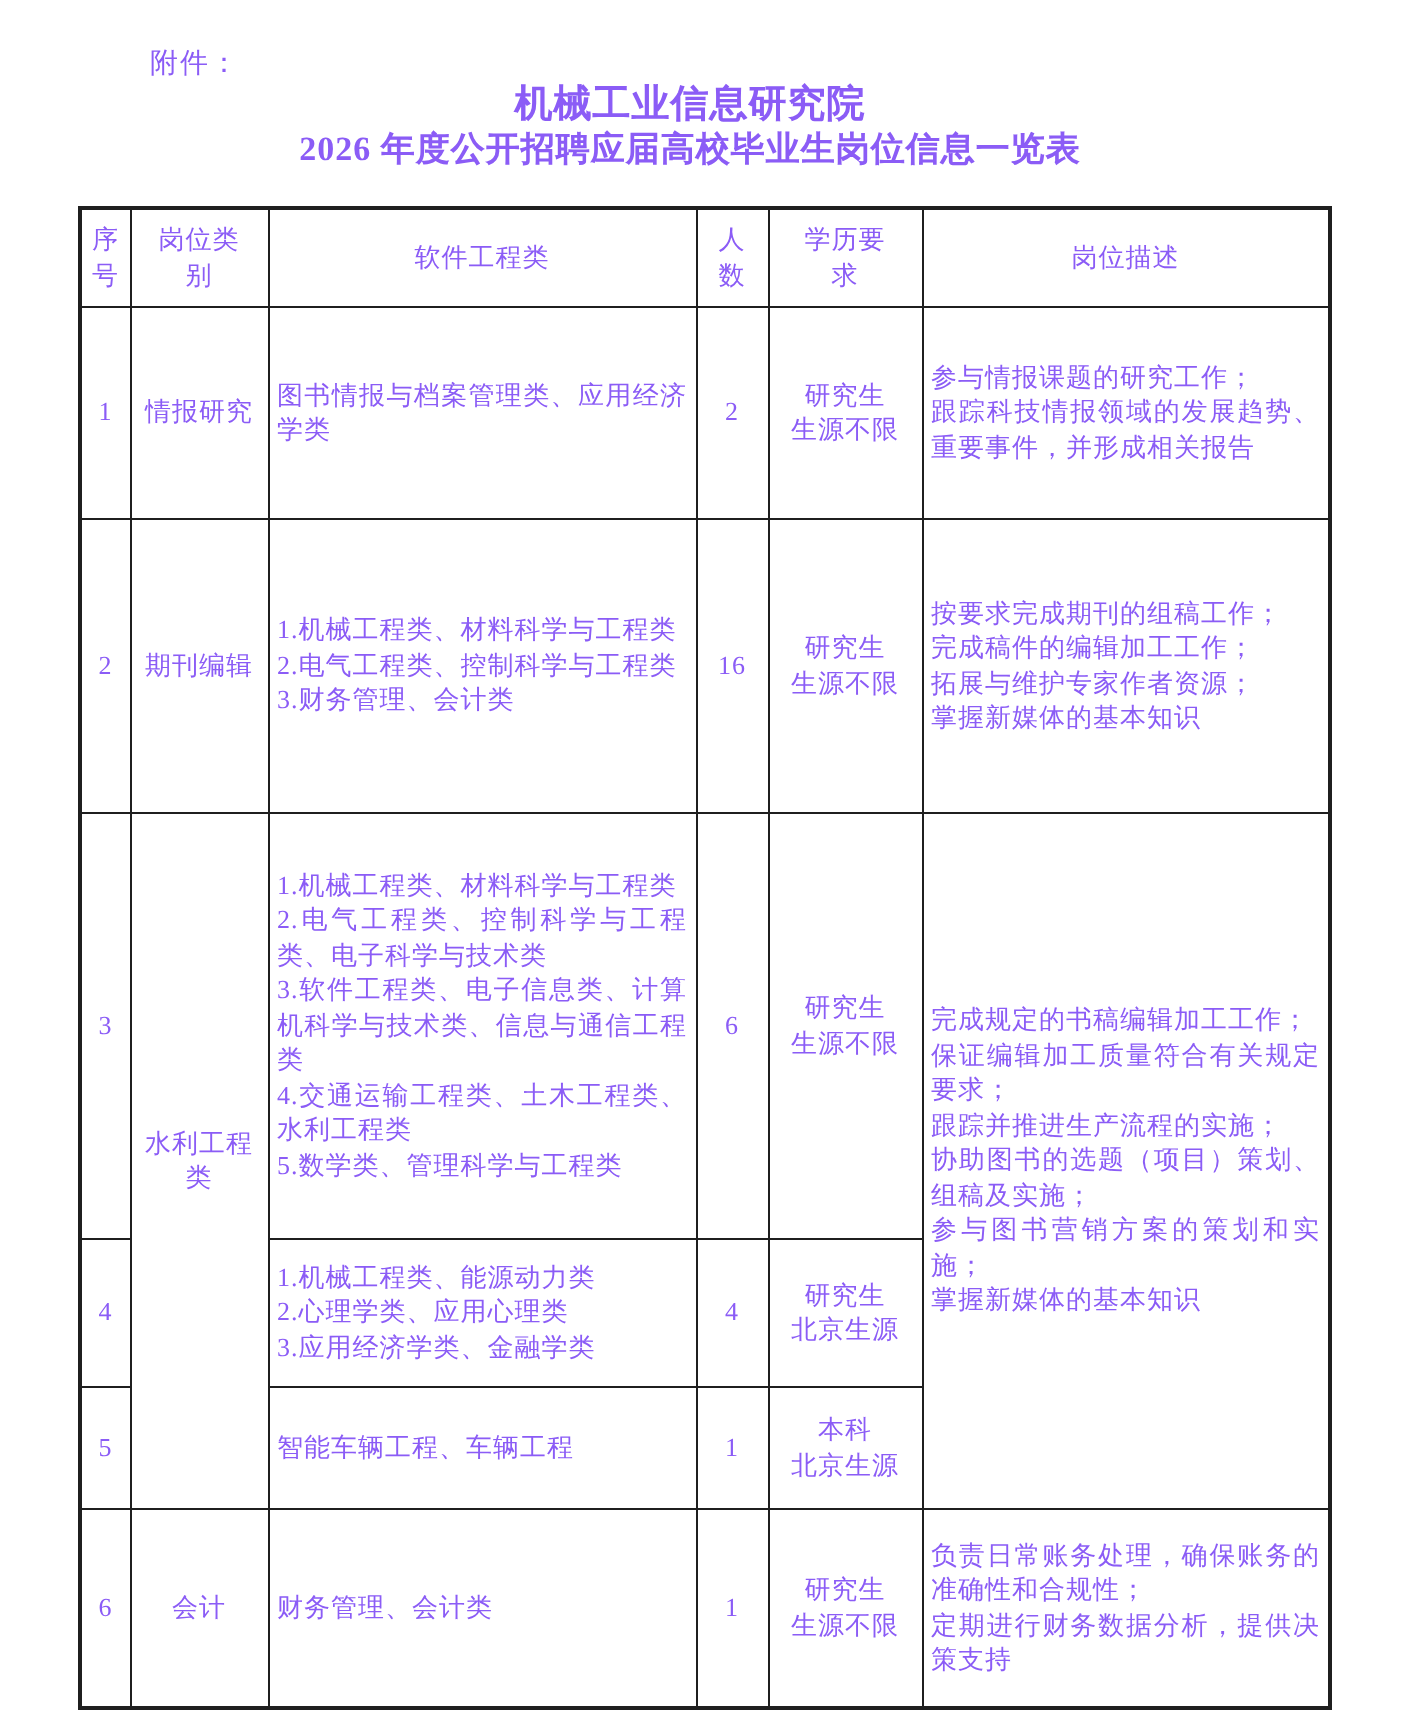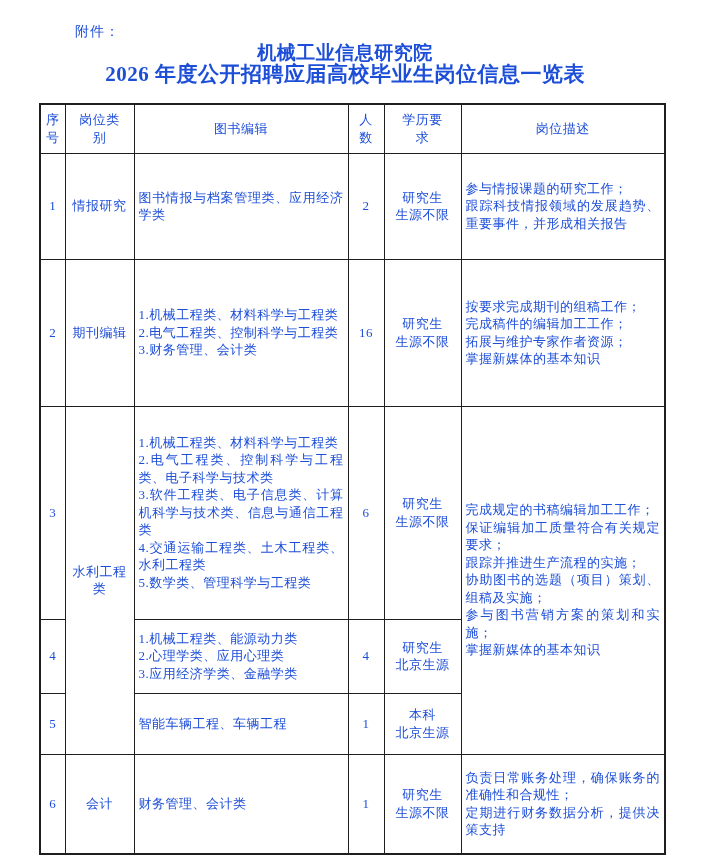--- a/index.html
+++ b/index.html
@@ -5,21 +5,21 @@
   html, body {
     margin: 0;
     padding: 0;
     background: #ffffff;
   }
   .page {
     position: relative;
     width: 701px;
     height: 863px;
     background: #ffffff;
-    color: #1d4ed8;
+    color: #8b5cf6;
     font-family: "Liberation Serif", "DejaVu Serif", serif;
     overflow: hidden;
   }
   .attachment {
     position: absolute;
     left: 75px;
     top: 23px;
     font-size: 14px;
     letter-spacing: 1px;
   }
@@ -30,21 +30,21 @@
     width: 670px;
     text-align: center;
   }
   .title1 {
     font-size: 19px;
     font-weight: bold;
     letter-spacing: 0.5px;
     line-height: 21px;
   }
   .title2 {
-    font-size: 21px;
+    font-size: 17px;
     font-weight: bold;
     letter-spacing: 0.5px;
     line-height: 23px;
   }
   table.positions {
     position: absolute;
     left: 39px;
     top: 103px;
     width: 625px;
     border-collapse: collapse;
@@ -99,21 +99,21 @@
       <col style="width:77px">
       <col style="width:204px">
     </colgroup>
 
     <tbody>
         <tr class="rh">
       <th class="hd">序
 号</th>
       <th class="hd">岗位类
 别</th>
-      <th class="hd">图书编辑</th>
+      <th class="hd">软件工程类</th>
       <th class="hd">人
 数</th>
       <th class="hd">学历要
 求</th>
       <th class="hd">岗位描述</th>
     </tr>
 
     <tr class="r1">
       <td class="c-index">1</td>
       <td class="c-cat">情报研究</td>

